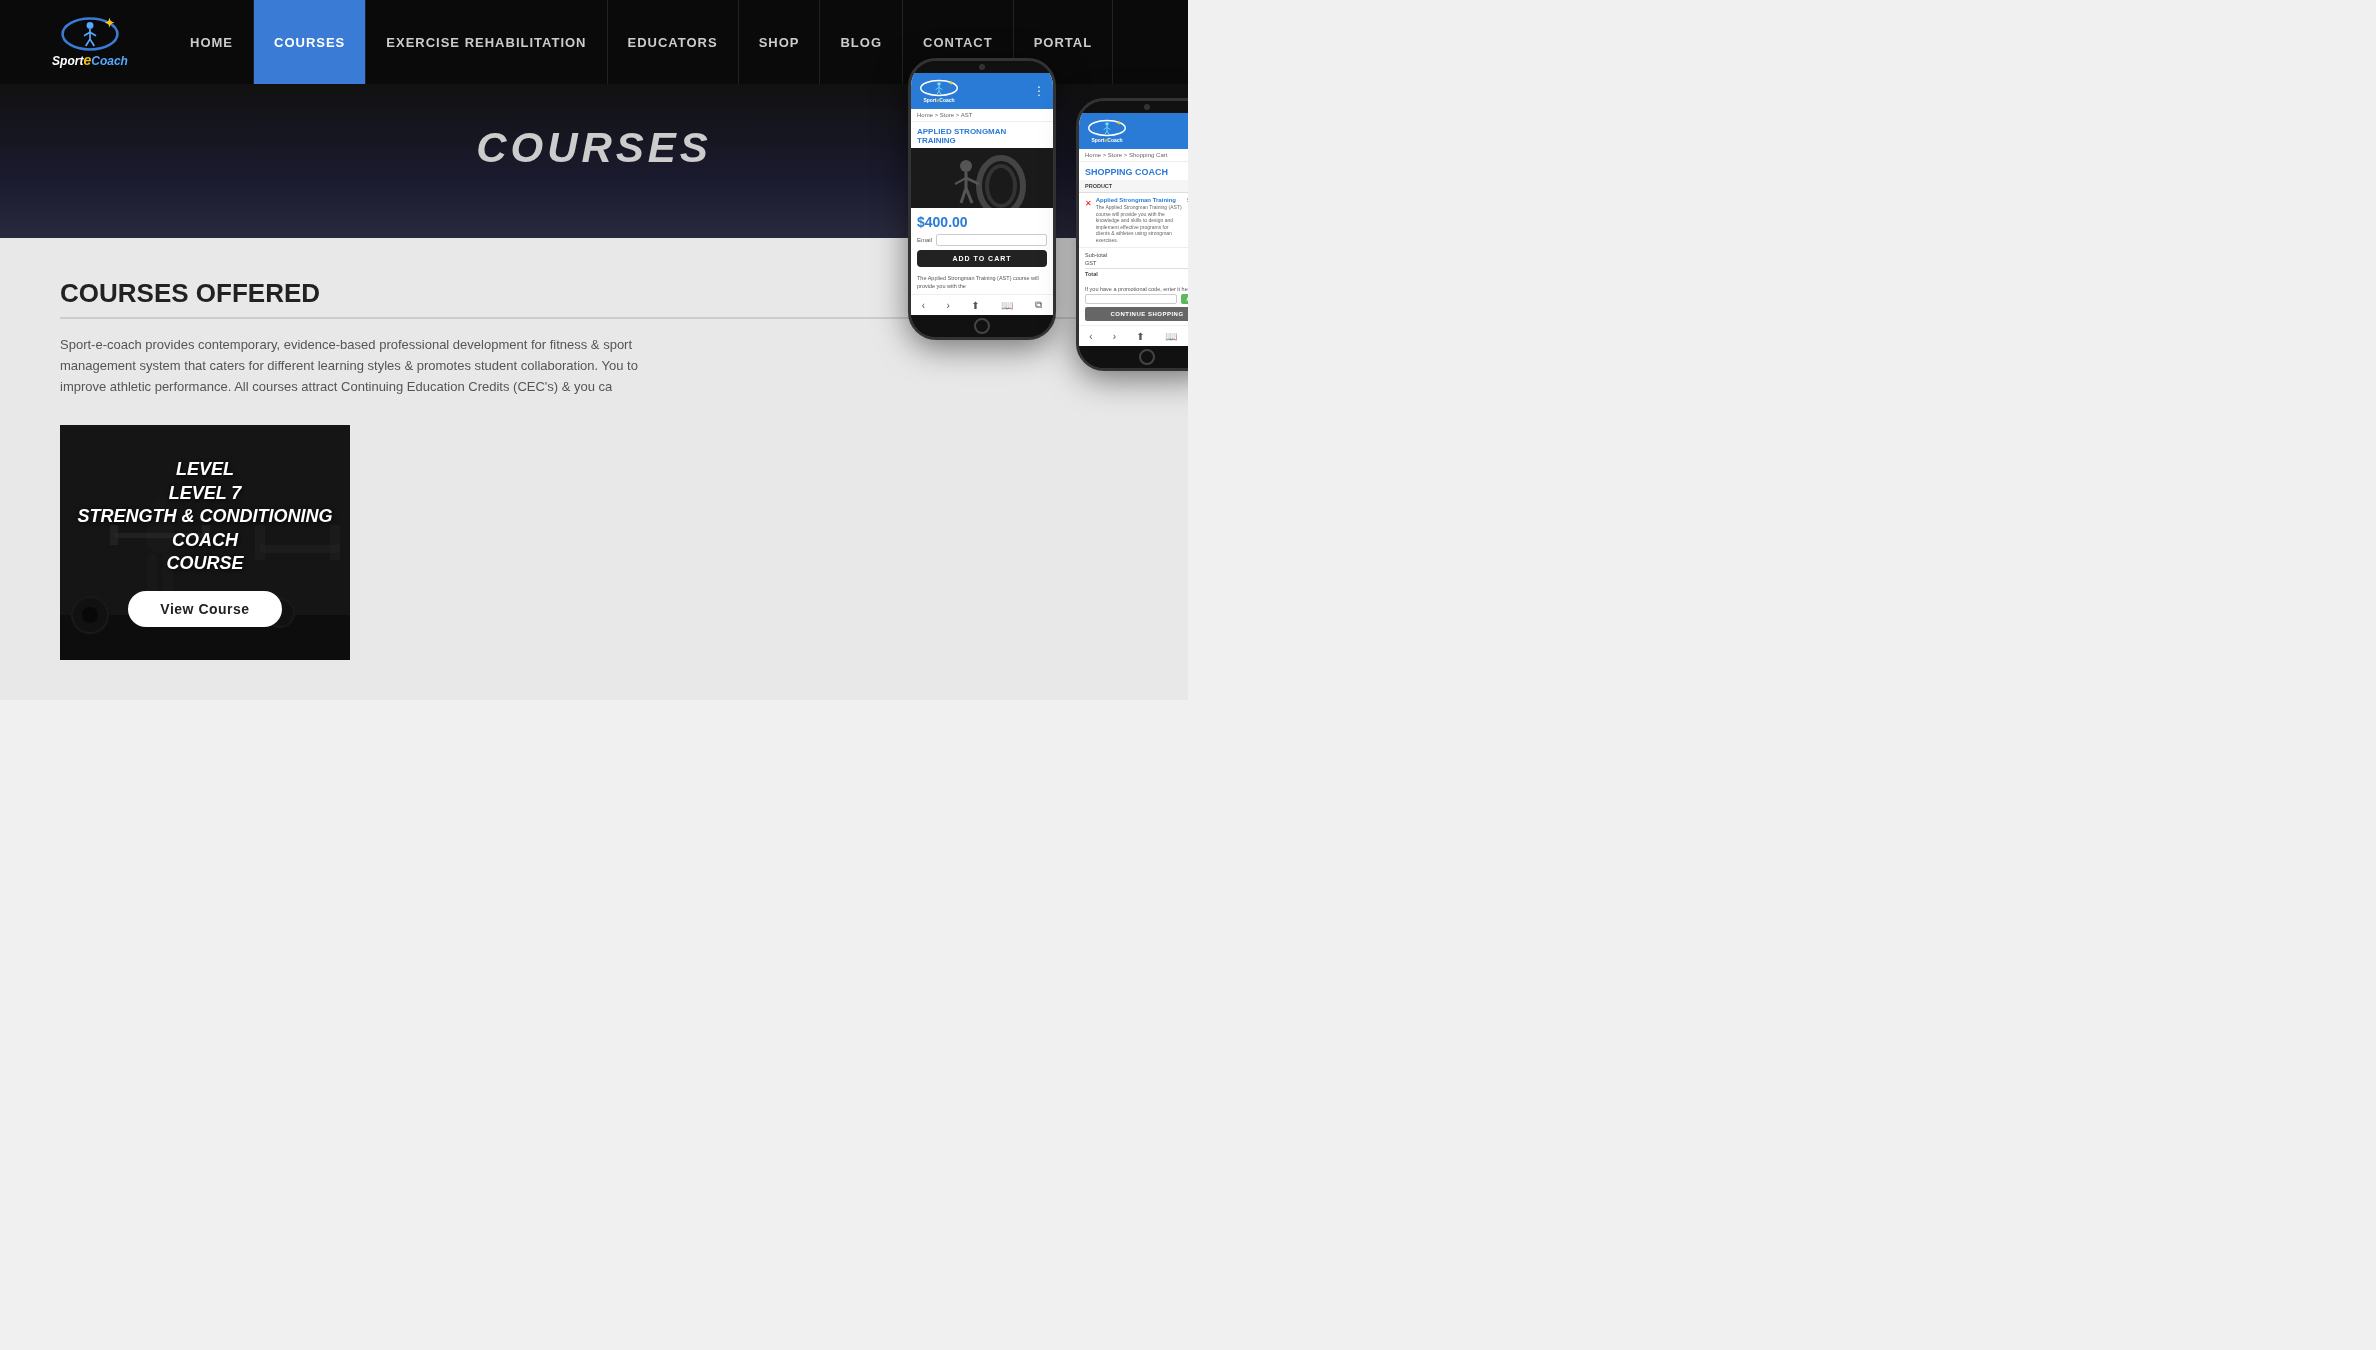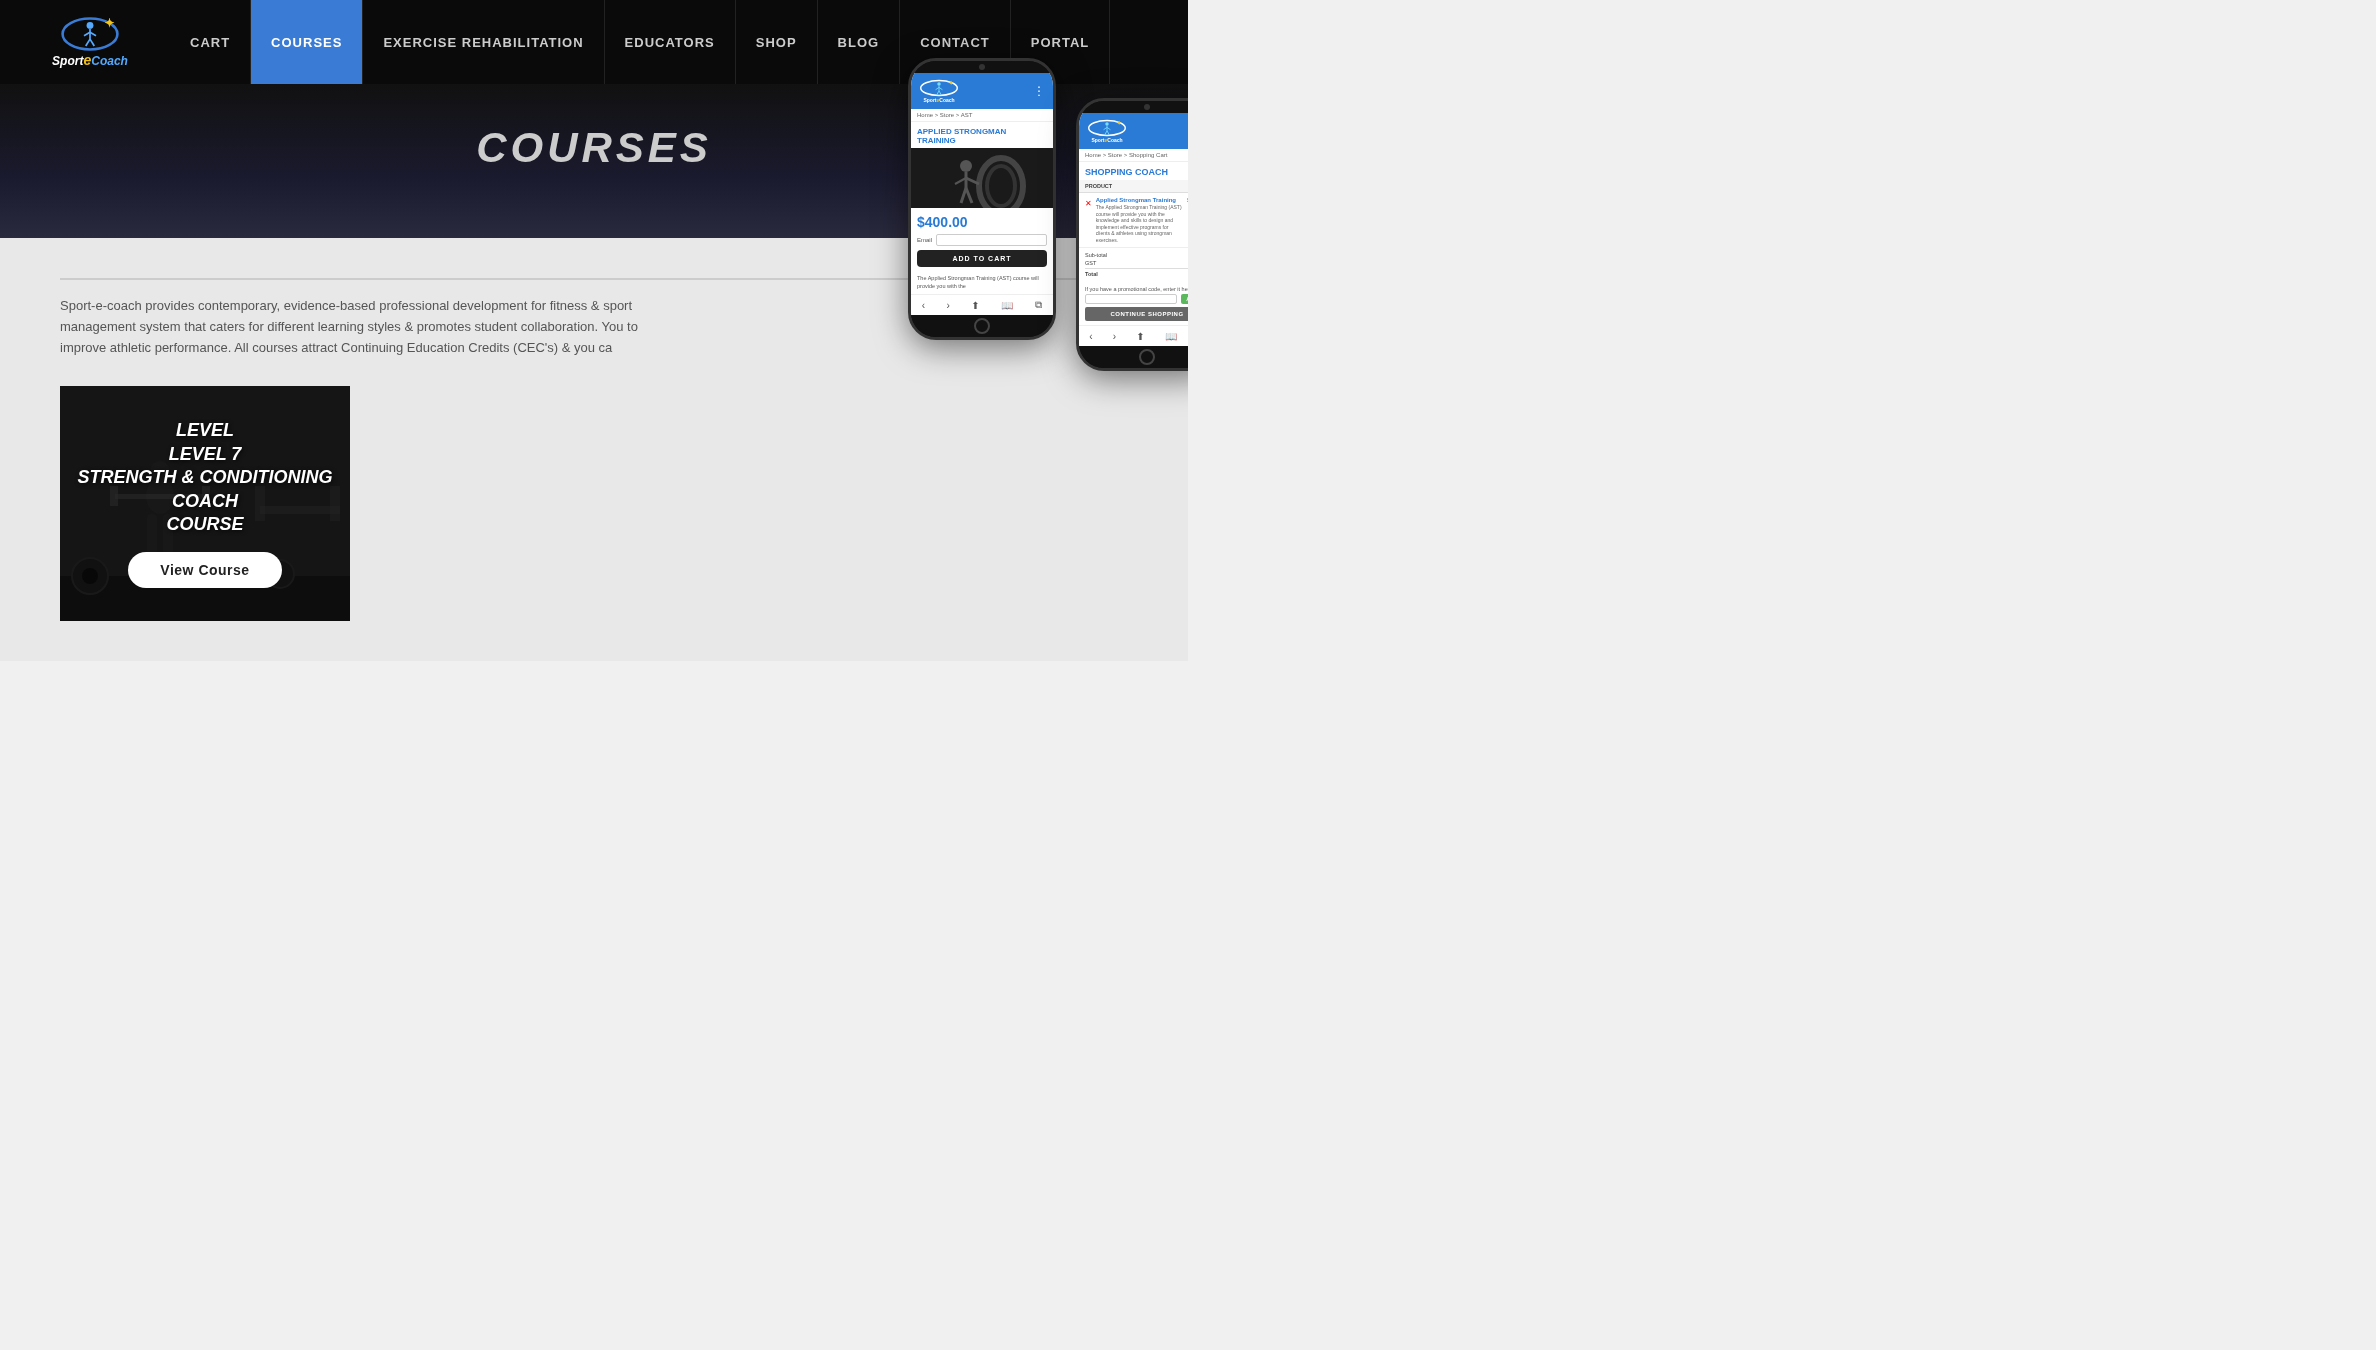--- a/index.html
+++ b/index.html
@@ -417,36 +417,37 @@
       </svg>
       <div style="display:flex;align-items:baseline;">
         <span style="color:white;font-size:12px;font-weight:bold;font-style:italic;">Sport</span>
         <span style="color:#f0c020;font-size:14px;font-weight:900;font-style:italic;">e</span>
         <span style="color:#5af;font-size:12px;font-weight:bold;font-style:italic;">Coach</span>
       </div>
     </div>
   </div>
 
   <div class="nav-items">
-    <a class="nav-item">CART</a>
+    <a class="nav-item">HOME</a>
     <a class="nav-item active">COURSES</a>
     <a class="nav-item">EXERCISE REHABILITATION</a>
     <a class="nav-item">EDUCATORS</a>
     <a class="nav-item">SHOP</a>
     <a class="nav-item">BLOG</a>
     <a class="nav-item">CONTACT</a>
     <a class="nav-item">PORTAL</a>
   </div>
 </nav>
 
 <div class="hero">
   <h1 class="hero-title">COURSES</h1>
 </div>
 
 <div class="main-content">
+  <h2 class="courses-offered-title">COURSES OFFERED</h2>
   <hr class="divider-line">
   <p class="description-text">Sport-e-coach provides contemporary, evidence-based professional development for fitness &amp; sport management system that caters for different learning styles &amp; promotes student collaboration. You to improve athletic performance. All courses attract Continuing Education Credits (CEC's) &amp; you ca</p>
 
   <div class="course-card">
 
     <svg class="gym-scene" viewBox="0 0 290 235" xmlns="http://www.w3.org/2000/svg">
       <rect width="290" height="235" fill="#2a2a2a"></rect>
 
       <rect y="190" width="290" height="45" fill="#1a1a1a"></rect>
 

